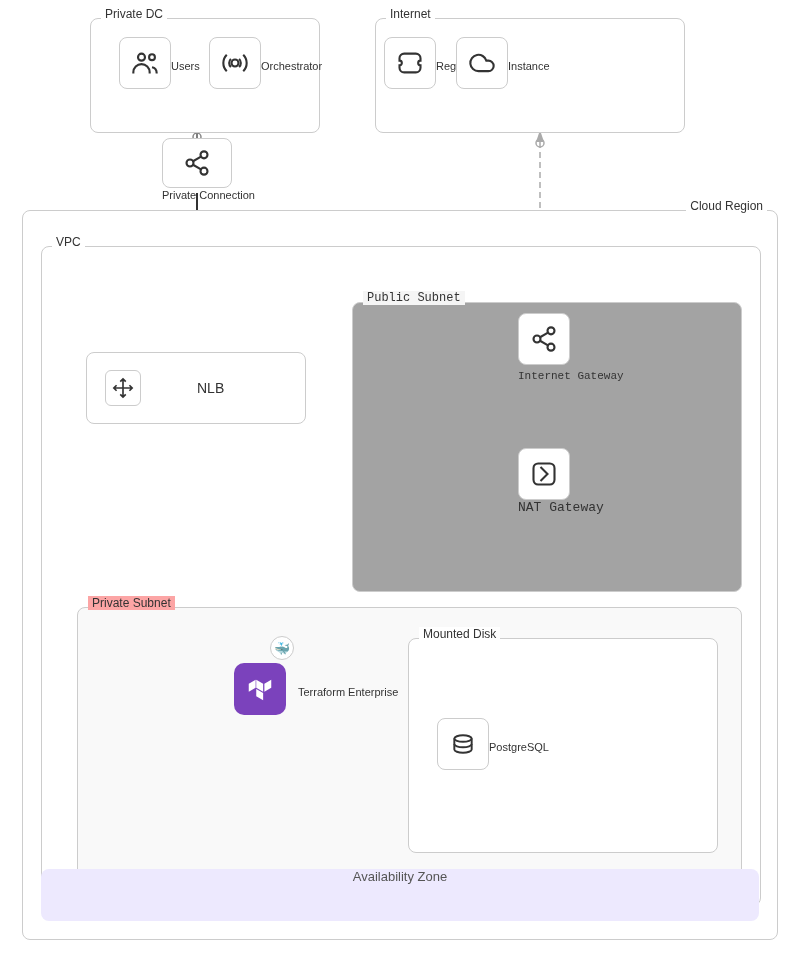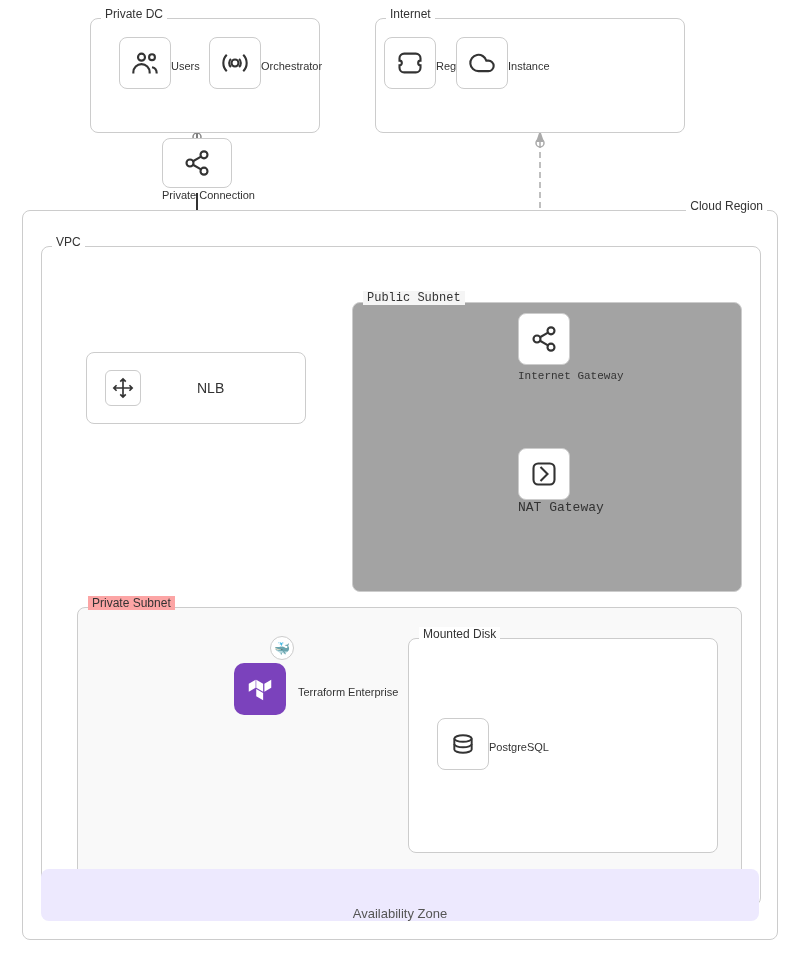--- a/index.html
+++ b/index.html
@@ -264,18 +264,18 @@
                 <path d="M4 12v5c0 1.66 3.58 3 8 3s8-1.34 8-3v-5"></path>
               </svg>
             </div>
             <div class="icon-label">PostgreSQL</div>
           </div>
 
         </div>
       </div>
     </div>
 
-    <div style="position:absolute; bottom:18px; left:18px; right:18px; height:52px; background:#ede9fe; border-radius:8px; display:flex; align-items:flex-end; justify-content:center;">
+    <div style="position:absolute; bottom:18px; left:18px; right:18px; height:52px; background:#ede9fe; border-radius:8px; display:flex; align-items:flex-start; justify-content:center;">
       <span style="font-size:13px; color:#555; font-weight:500;">Availability Zone</span>
     </div>
   </div>
 
 </div>
 
 </body></html>

